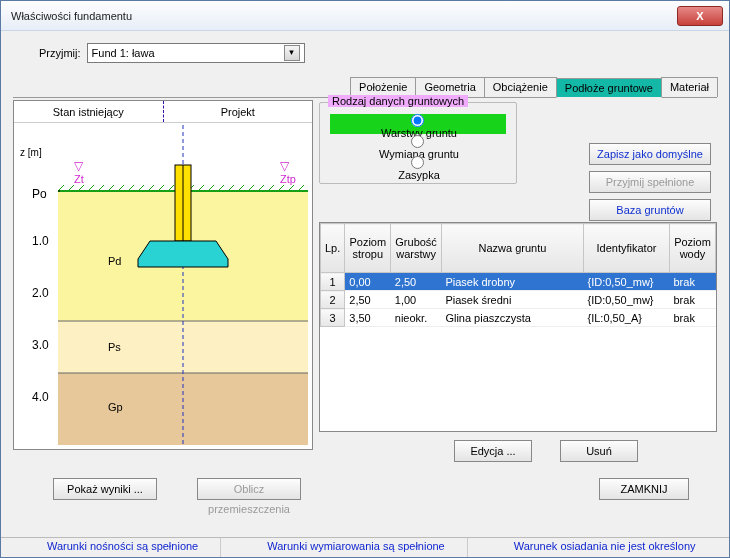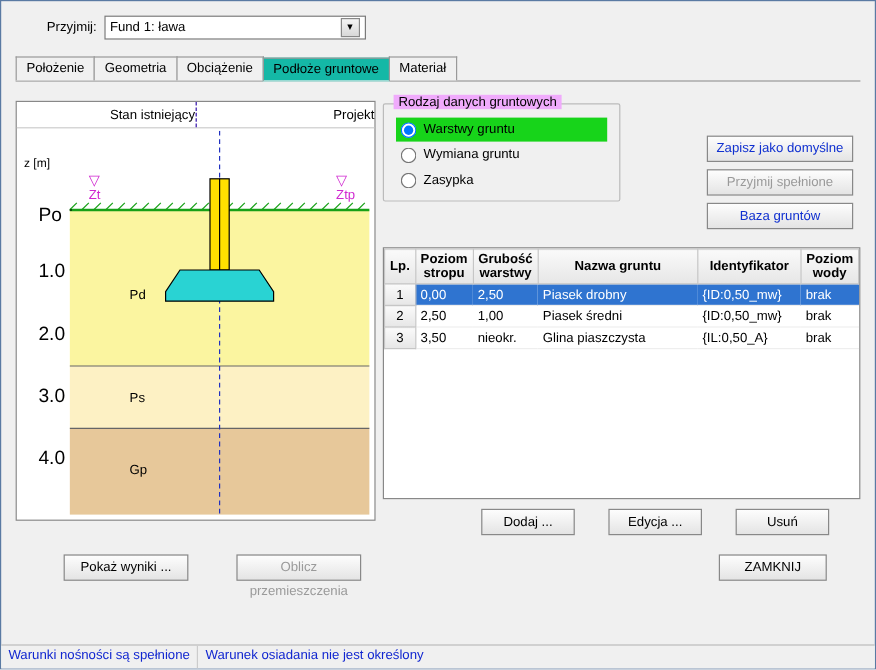--- a/index.html
+++ b/index.html
@@ -6,70 +6,74 @@
   body { margin: 0; background: #fff; overflow: hidden; }
   .window { width: 730px; height: 558px; border: 1px solid #5a7aa3; background: #f0f0f0; display: flex; flex-direction: column; }
   .titlebar { height: 30px; background: linear-gradient(#fdfdfe,#e7eef7); display: flex; align-items: center; padding: 0 6px 0 10px; border-bottom: 1px solid #c9d6e8; }
   .titlebar .title { flex: 1; color: #1a1a1a; }
   .close-btn { width: 46px; height: 20px; border-radius: 3px; background: linear-gradient(#e68a88,#c8403a); color: #fff; text-align: center; line-height: 18px; border: 1px solid #8b2a24; font-weight: bold; cursor: pointer; }
   .body { flex: 1; padding: 8px 12px 0 12px; position: relative; }
   .row-fund { display: flex; align-items: center; margin: 4px 0 14px 26px; }
   .row-fund label { margin-right: 6px; }
   .combo { width: 218px; height: 20px; border: 1px solid #7a7a7a; background: #fff; display: flex; align-items: center; padding: 0 4px; justify-content: space-between; }
   .combo .arrow { width: 16px; height: 16px; background: linear-gradient(#f5f5f5,#d8d8d8); border: 1px solid #888; text-align: center; line-height: 12px; font-size: 9px; }
-  .tabs { display: flex; border-bottom: 1px solid #999; margin-bottom: 16px; }
+  .tabs { display: flex; border-bottom: 1px solid #999; margin-bottom: 2px; justify-content: flex-end; }
   .tab { padding: 3px 8px; border: 1px solid #999; border-bottom: none; background: #f0f0f0; margin-right: -1px; cursor: pointer; }
   .tab.active { background: #14b8a6; border-bottom: 1px solid #f0f0f0; position: relative; top: 1px; }
   .content { display: flex; gap: 6px; }
   .left-pane { width: 300px; }
   .right-pane { flex: 1; display: flex; flex-direction: column; }
   .cross-box { border: 1px solid #888; background: #fff; height: 350px; position: relative; }
   .cross-header { display: flex; height: 22px; border-bottom: 1px solid #ccc; }
-  .cross-header > div { flex: 1; text-align: right; line-height: 22px; }
+  .cross-header > div { flex: 1; text-align: center; line-height: 22px; }
   .cross-header > div:first-child { border-right: 1px dashed #31a; }
   .axis-z { position: absolute; left: 6px; top: 30px; font-size: 10px; }
-  .tick { position: absolute; left: 18px; font-size: 16px; }
+  .tick { position: absolute; left: 18px; font-size: 12px; }
   .svgwrap { position: absolute; left: 44px; top: 24px; right: 4px; bottom: 4px; }
   .marker { position: absolute; color: #d028d0; font-size: 10px; }
   .marker .tri { color:#d028d0; font-size:12px; }
   .groupbox { border: 1px solid #bbb; border-radius: 2px; padding: 10px 10px 6px 10px; position: relative; margin: 2px 0 6px 0; width: 198px; }
   .groupbox .legend { position: absolute; top: -8px; left: 8px; background: #f0abfc; padding: 0 4px; }
-  .radio-row { display: flex; align-items: center; height: 20px; margin: 1px 0; padding-left: 2px; }
+  .radio-row { display: flex; align-items: center; height: 20px; margin: 1px 0; padding-left: 2px; flex-direction: column; }
   .radio-row.sel { background: #17d41a; color: #000; }
   .radio-row input { margin: 0 6px 0 2px; }
   .right-btns { position: absolute; right: 18px; top: 112px; display: flex; flex-direction: column; gap: 6px; width: 122px; }
   .btn { border: 1px solid #888; background: linear-gradient(#fdfdfd,#e4e4e4); height: 22px; text-align: center; line-height: 20px; cursor: pointer; }
   .btn.blue { color: #1030d0; }
   .btn.disabled { color: #9a9a9a; }
   .poziom-row { position: absolute; right: 18px; top: 208px; display: flex; align-items: center; gap: 4px; }
   .nud { display: inline-flex; border: 1px solid #7a7a7a; background: #fff; height: 20px; }
   .nud input { border: none; width: 38px; padding: 0 3px; }
   .nud .spin { width: 14px; display: flex; flex-direction: column; }
   .nud .spin div { flex:1; background: linear-gradient(#f5f5f5,#d8d8d8); border-left:1px solid #999; text-align:center; font-size:7px; line-height:8px; }
   .grid { border: 1px solid #888; background: #fff; height: 210px; margin-top: 6px; overflow: hidden; }
   .grid table { border-collapse: collapse; width: 100%; }
-  .grid th { background: linear-gradient(#fafafa,#e6e6e6); border: 1px solid #c6c6c6; font-weight: bold; padding: 2px 4px; height: 28px; }
+  .grid th { background: linear-gradient(#fafafa,#e6e6e6); border: 1px solid #c6c6c6; font-weight: normal; padding: 12px 4px; height: 28px; }
   .grid td { border-bottom: 1px solid #eee; padding: 2px 4px; height: 18px; white-space: nowrap; }
   .grid tr.sel td { background: #2f74d0; color: #fff; }
   .grid tr.sel td:first-child { background: linear-gradient(#fafafa,#e6e6e6); color: #000; border:1px solid #c6c6c6; }
   .grid td:first-child, .grid th:first-child { background: linear-gradient(#fafafa,#e6e6e6); border:1px solid #c6c6c6; text-align:center; width:22px; }
   .bottom-btns-row { display: flex; gap: 28px; justify-content: center; margin-top: 8px; padding-left: 56px; }
   .bottom-btns-row .btn { width: 78px; }
   .footer-btns { display: flex; gap: 40px; margin: 16px 0 8px 40px; }
   .footer-btns .btn { width: 104px; }
   .footer-btns .spacer { flex:1; }
   .statusbar { display: flex; border-top: 1px solid #bbb; height: 20px; background: #f0f0f0; }
-  .statusbar > div { padding: 2px 6px; border-right: 1px solid #ccc; color: #1126d0; }
+  .statusbar > div { padding: 2px 22px; border-right: 1px solid #ccc; color: #1126d0; margin-left: 24px; }
   .statusbar > div:last-child { flex:1; border-right:none; }
   .top-right-area { display:flex; }
 </style>
 </head>
 <body>
 
 <div class="window">
+  <div class="titlebar">
+    <span class="title">Właściwości fundamentu</span>
+    <div class="close-btn">X</div>
+  </div>
   <div class="body">
     <div class="row-fund">
       <label>Przyjmij:</label>
       <div class="combo">
         <span>Fund 1: ława</span>
         <span class="arrow">▾</span>
       </div>
     </div>
 
     <div class="tabs">
@@ -206,21 +210,20 @@
                 <td>nieokr.</td>
                 <td>Glina piaszczysta</td>
                 <td>{IL:0,50_A}</td>
                 <td>brak</td>
               </tr>
             </tbody>
           </table>
         </div>
 
         <div class="bottom-btns-row">
-          <div class="btn">Dodaj ...</div>
           <div class="btn">Edycja ...</div>
           <div class="btn">Usuń</div>
         </div>
       </div>
     </div>
 
     <div class="right-btns">
       <div class="btn blue">Zapisz jako domyślne</div>
       <div class="btn disabled">Przyjmij spełnione</div>
       <div class="btn blue">Baza gruntów</div>
@@ -230,15 +233,16 @@
     <div class="footer-btns">
       <div class="btn">Pokaż wyniki ...</div>
       <div class="btn disabled">Oblicz przemieszczenia</div>
       <div class="spacer"></div>
       <div class="btn" style="width:90px; margin-right:28px">ZAMKNIJ</div>
     </div>
   </div>
 
   <div class="statusbar">
     <div>Warunki nośności są spełnione</div>
+    <div>Warunki wymiarowania są spełnione</div>
     <div>Warunek osiadania nie jest określony</div>
   </div>
 </div>
 
 </body></html>

